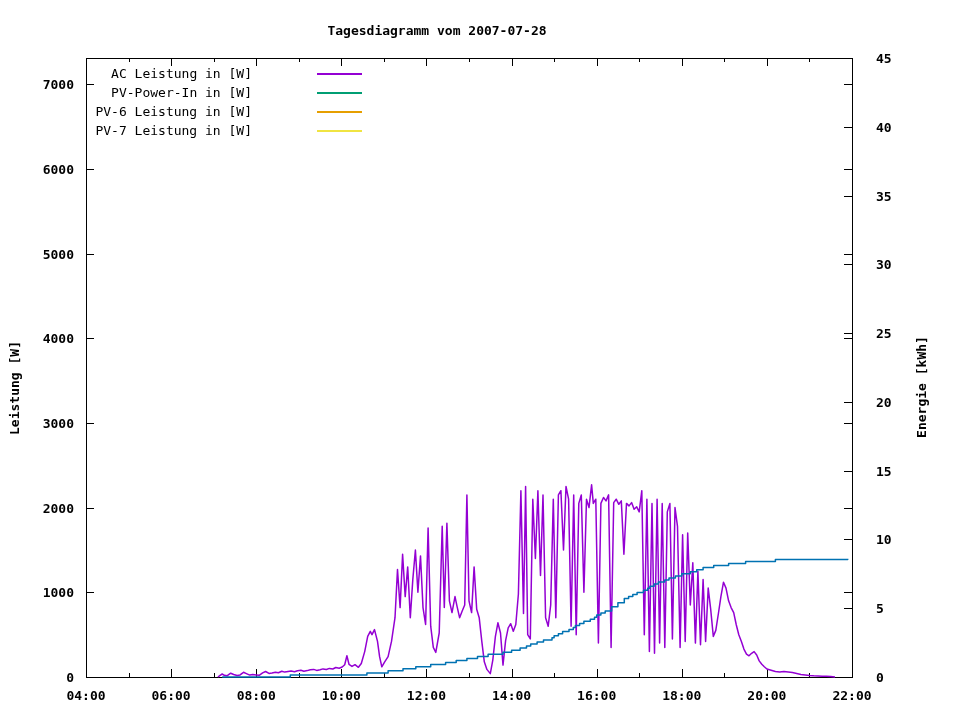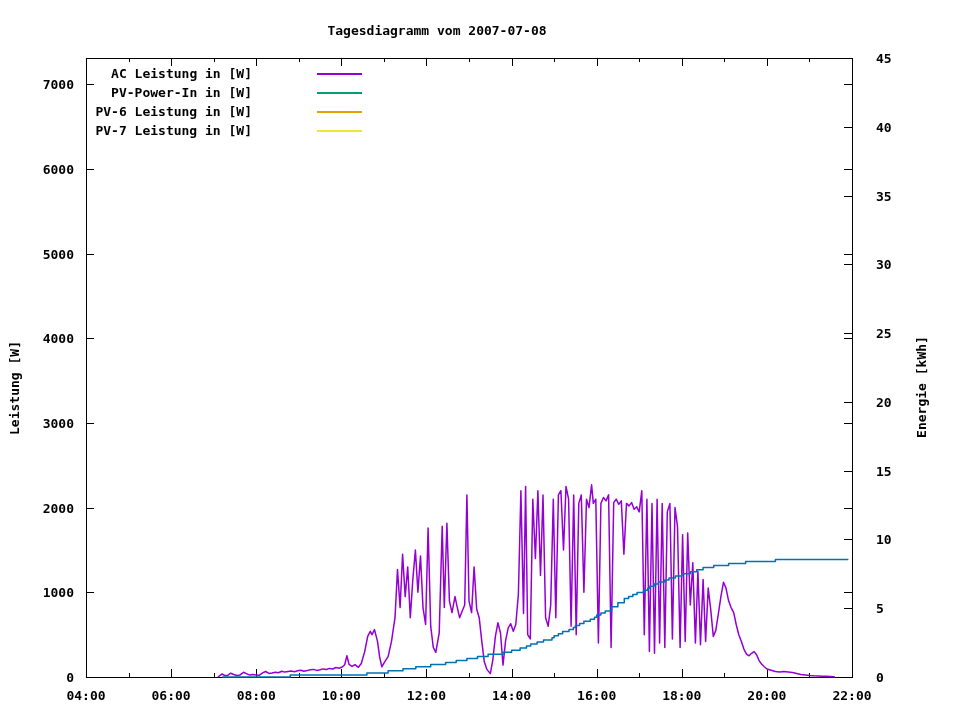--- a/index.html
+++ b/index.html
@@ -6,31 +6,31 @@
   .page{position:relative;width:960px;height:720px;background:#ffffff;overflow:hidden;
         font-family:"DejaVu Sans Mono",monospace;}
   .mono{font-family:"DejaVu Sans Mono",monospace;font-weight:bold;font-size:13px;color:#000;}
   .chart-title{position:absolute;left:437px;top:30px;transform:translate(-50%,-50%);white-space:nowrap;}
   .ylab{position:absolute;white-space:nowrap;}
   #ylab-left{left:14px;top:388px;transform:translate(-50%,-50%) rotate(-90deg);}
   #ylab-right{left:921px;top:387px;transform:translate(-50%,-50%) rotate(-90deg);}
   #legend{position:absolute;left:86px;top:64px;width:300px;}
   .legend-row{display:flex;align-items:center;height:19px;}
   .legend-label{display:inline-block;width:166px;text-align:right;
-                font-family:"DejaVu Sans Mono",monospace;font-weight:bold;font-size:13px;color:#000;
+                font-family:"DejaVu Sans Mono",monospace;font-weight:normal;font-size:13px;color:#000;
                 white-space:nowrap;}
   .legend-swatch{display:inline-block;width:45px;height:2px;margin-left:65px;}
   svg{position:absolute;left:0;top:0;}
   svg text{font-family:"DejaVu Sans Mono",monospace;font-weight:bold;font-size:13px;fill:#000;}
 </style>
 </head>
 <body>
 
 <div class="page">
-  <div class="chart-title mono">Tagesdiagramm vom 2007-07-08</div>
+  <div class="chart-title mono">Tagesdiagramm vom 2007-07-28</div>
   <div class="ylab mono" id="ylab-left">Leistung [W]</div>
   <div class="ylab mono" id="ylab-right">Energie [kWh]</div>
   <svg id="plot" width="960" height="720">
       <rect x="86.5" y="58.5" width="766" height="619" fill="none" stroke="#000" stroke-width="1" shape-rendering="crispEdges"></rect>
       <line x1="86.5" y1="677" x2="86.5" y2="669" stroke="#000" stroke-width="1" shape-rendering="crispEdges"></line>
       <line x1="86.5" y1="58" x2="86.5" y2="66" stroke="#000" stroke-width="1" shape-rendering="crispEdges"></line>
       <text x="86" y="700" text-anchor="middle">04:00</text>
       <line x1="171.5" y1="677" x2="171.5" y2="669" stroke="#000" stroke-width="1" shape-rendering="crispEdges"></line>
       <line x1="171.5" y1="58" x2="171.5" y2="66" stroke="#000" stroke-width="1" shape-rendering="crispEdges"></line>
       <text x="171.1111111111111" y="700" text-anchor="middle">06:00</text>

